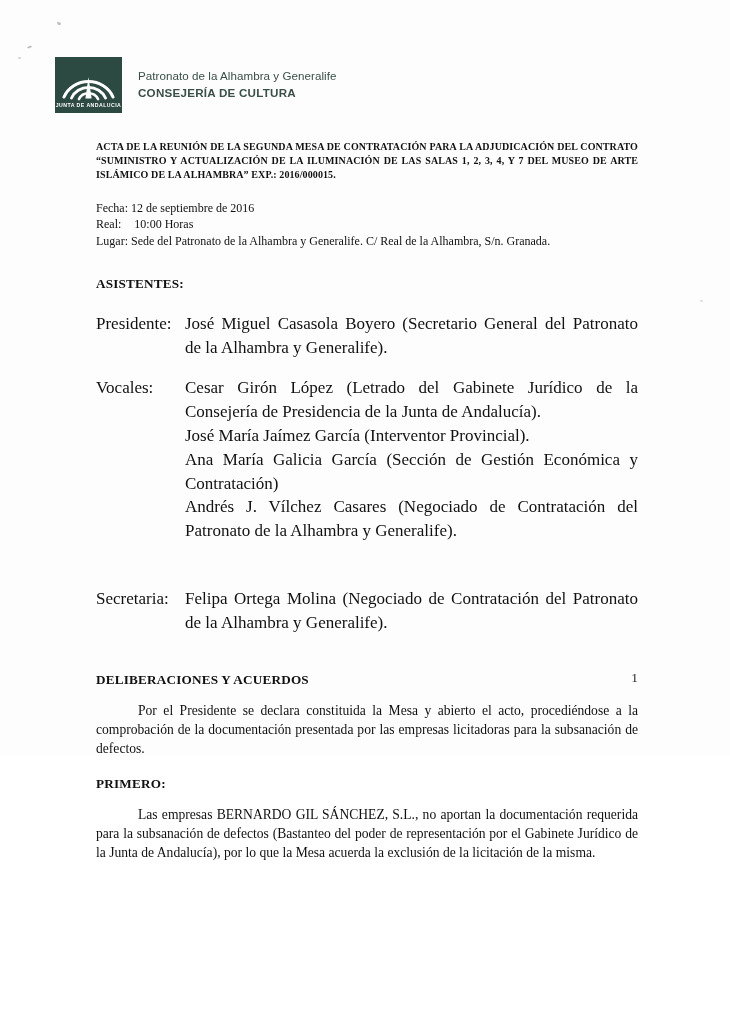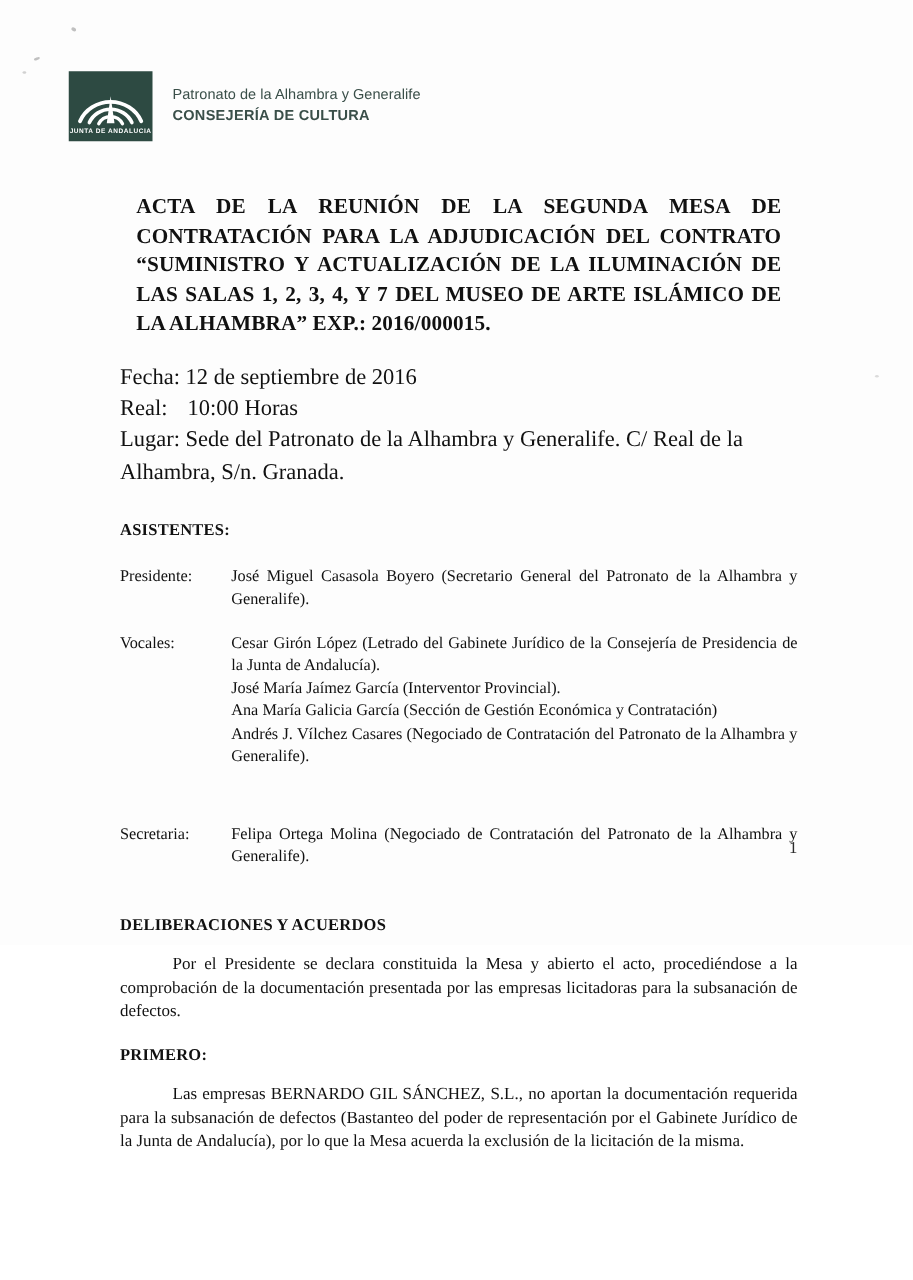--- a/index.html
+++ b/index.html
@@ -89,32 +89,32 @@
 
   
   .content {
     position: absolute;
     left: 96px;
     top: 140px;
     width: 542px;
   }
 
   .doc-title {
-    font-size: 17px;
+    font-size: 10px;
     font-weight: bold;
     line-height: 1.385;
     text-align: justify;
     text-align-last: left;
     letter-spacing: .1px;
-    margin: 13px;
+    margin: 0;
   }
 
   .meta {
     margin-top: 18px;
-    font-size: 18px;
+    font-size: 12px;
     line-height: 1.41;
   }
   .meta-row { white-space: normal; }
   .meta-label { }
   .meta-hora-gap { display: inline-block; width: 7px; }
 
   .section-heading {
     font-size: 13.2px;
     font-weight: bold;
     letter-spacing: .2px;
@@ -123,21 +123,21 @@
   .heading-asistentes { margin-top: 26px; }
   .heading-deliberaciones { margin-top: 37px; }
   .heading-primero { margin-top: 18px; }
 
   
   .attendees { margin-top: 20px; }
   .att-row {
     display: flex;
     align-items: flex-start;
     margin-bottom: 16px;
-    font-size: 13px;
+    font-size: 17px;
     line-height: 1.405;
   }
   .att-row:last-child { margin-bottom: 0; margin-top: 44px; }
   .att-label {
     flex: 0 0 auto;
     width: 89px;
     white-space: nowrap;
   }
   .att-body {
     flex: 1 1 auto;

